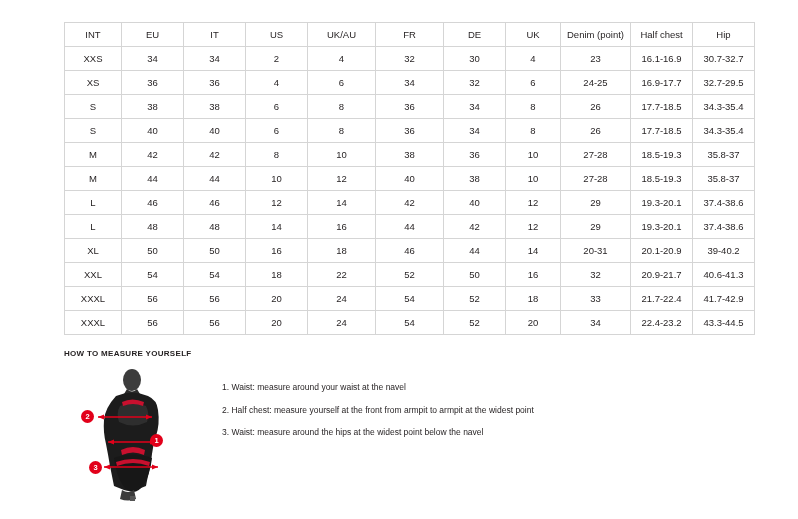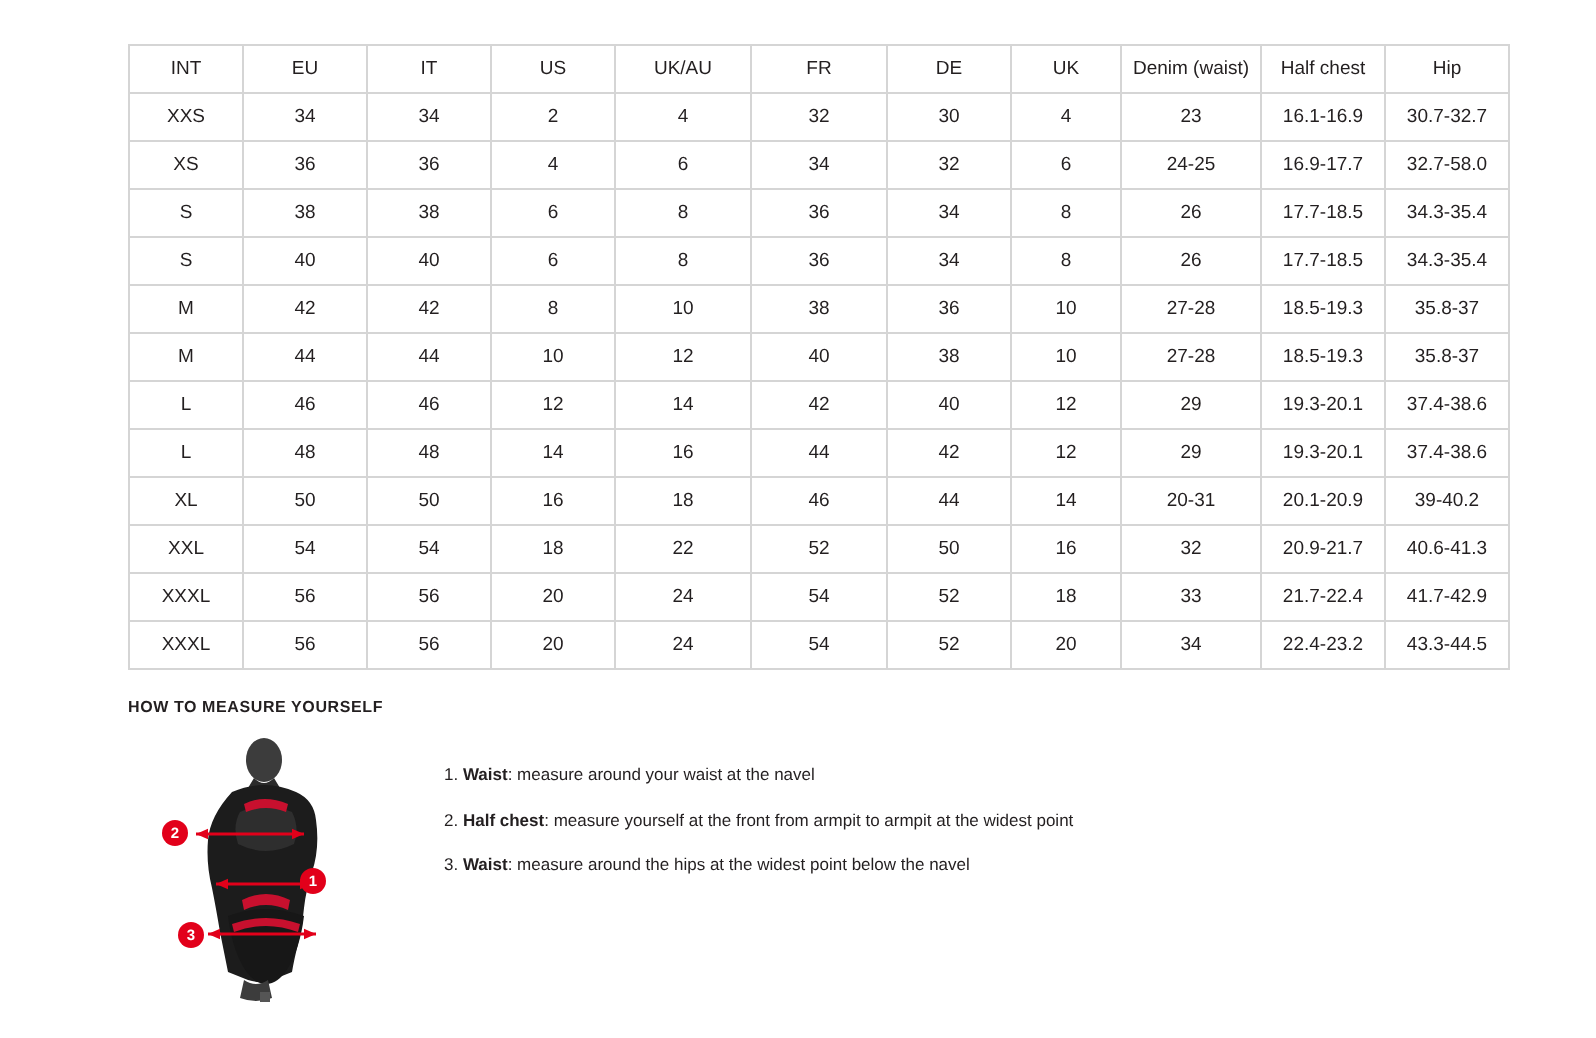--- a/index.html
+++ b/index.html
@@ -90,21 +90,21 @@
     padding-top: 16px;
   }
   .note {
     font-size: 8.5px;
     color: #231f20;
     line-height: 1.25;
     margin-bottom: 12px;
     white-space: nowrap;
   }
   .note b {
-    font-weight: bold;
+    font-weight: normal;
   }
 
   
   .mann {
     position: absolute;
     left: 0;
     top: 0;
   }
   .badge {
     position: absolute;
@@ -145,21 +145,21 @@
       <thead>
         <tr>
           <th>INT</th>
           <th>EU</th>
           <th>IT</th>
           <th>US</th>
           <th>UK/AU</th>
           <th>FR</th>
           <th>DE</th>
           <th>UK</th>
-          <th>Denim (waist)</th>
+          <th>Denim (point)</th>
           <th>Half chest</th>
           <th>Hip</th>
         </tr>
       </thead>
       <tbody>
         <tr>
           <td>XXS</td>
           <td>34</td>
           <td>34</td>
           <td>2</td>
@@ -175,21 +175,21 @@
           <td>XS</td>
           <td>36</td>
           <td>36</td>
           <td>4</td>
           <td>6</td>
           <td>34</td>
           <td>32</td>
           <td>6</td>
           <td>24-25</td>
           <td>16.9-17.7</td>
-          <td>32.7-58.0</td>
+          <td>32.7-29.5</td>
         </tr>
         <tr>
           <td>S</td>
           <td>38</td>
           <td>38</td>
           <td>6</td>
           <td>8</td>
           <td>36</td>
           <td>34</td>
           <td>8</td>

